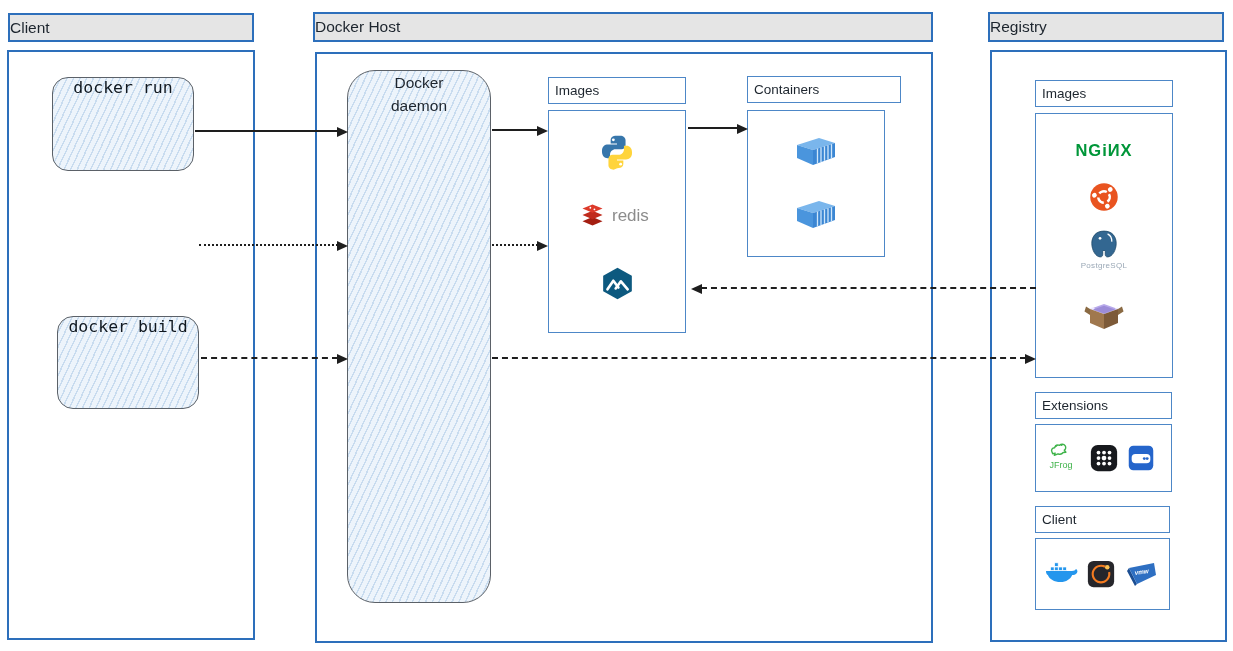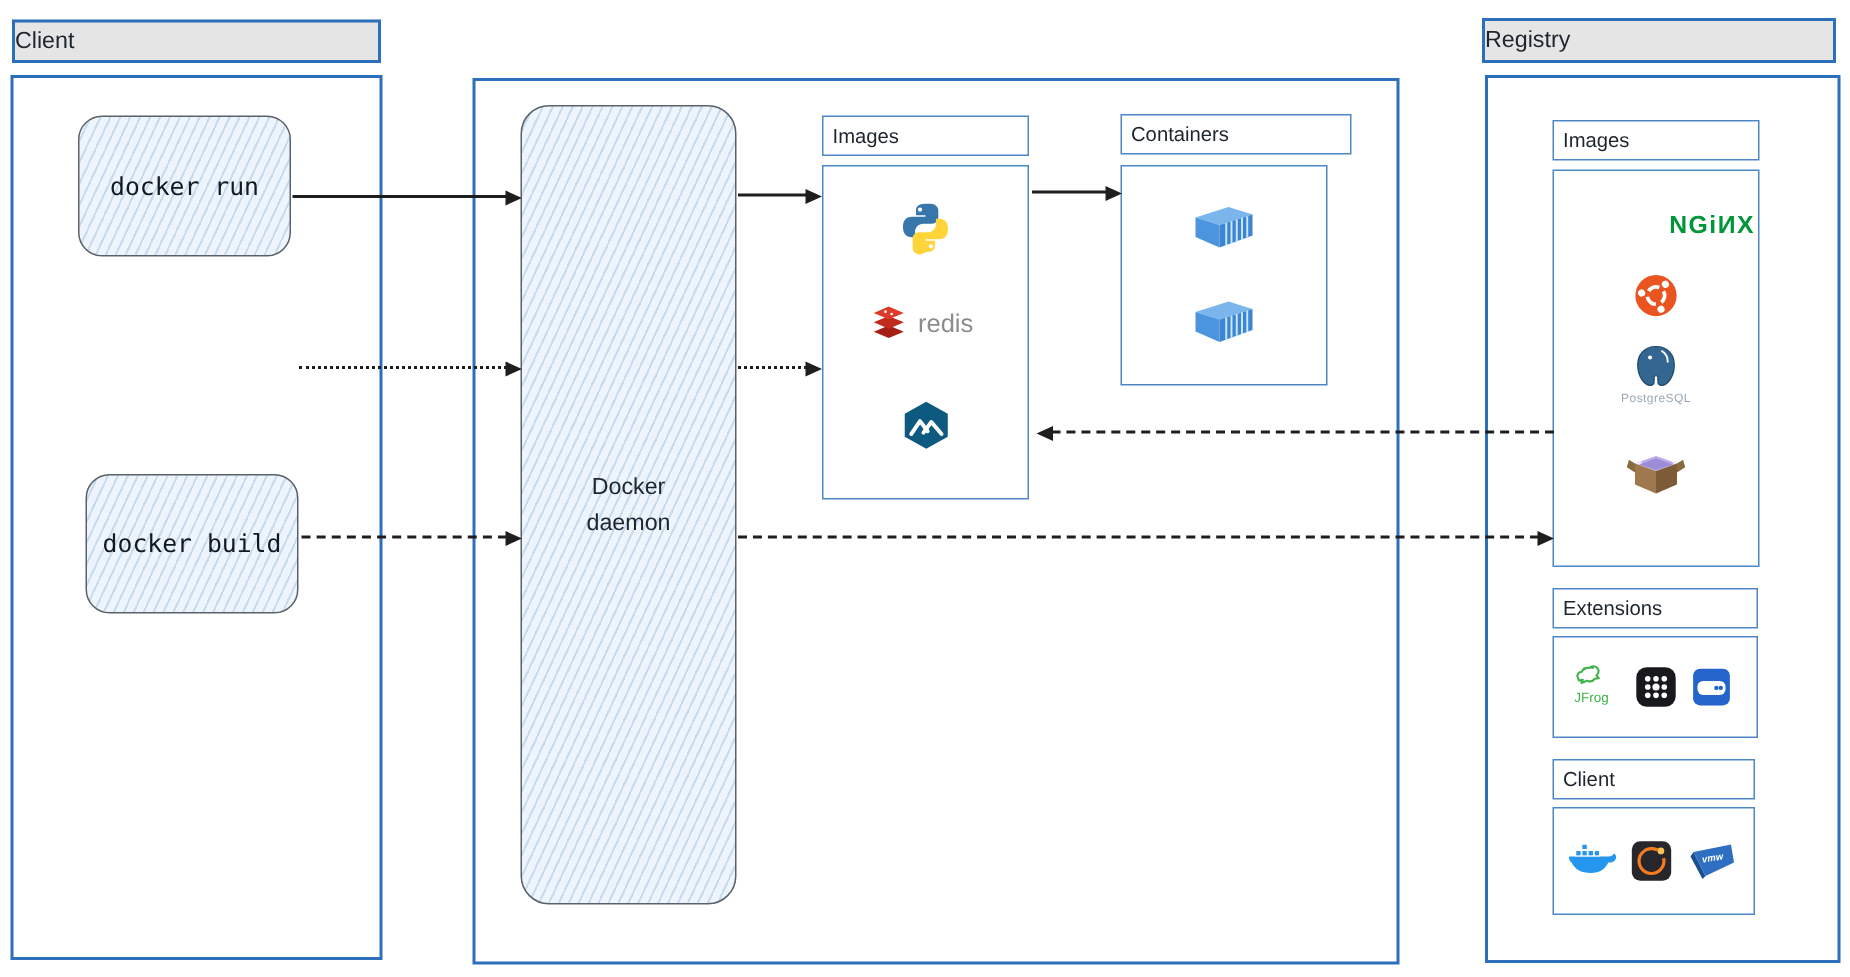--- a/index.html
+++ b/index.html
@@ -16,21 +16,21 @@
     display:flex;align-items:center;padding-left:0;font-size:15.5px;box-sizing:border-box;}
   .panel{position:absolute;border:2.8px solid var(--blue);box-sizing:border-box;background:transparent;}
 
   .minilabel{position:absolute;border:1.6px solid var(--blue2);background:#fff;
     display:flex;align-items:center;padding-left:6px;font-size:13.5px;box-sizing:border-box;}
   .minibox{position:absolute;border:1.6px solid var(--blue2);background:#fff;box-sizing:border-box;}
 
   .sketch{position:absolute;border:1.7px solid #5b6168;box-sizing:border-box;
     background-color:#edf4fb;
     background-image:repeating-linear-gradient(115deg, rgba(125,170,215,.33) 0 1.4px, transparent 1.4px 6px);
-    display:flex;align-items:center;justify-content:center;text-align:center;}
+    display:flex;align-items:flex-start;justify-content:center;text-align:center;}
   .cmd{border-radius:16px;font-family:"DejaVu Sans Mono","Liberation Mono",monospace;
     font-size:16.5px;color:#101820;}
   .daemon{border-radius:28px;font-size:15.5px;line-height:1.5;color:var(--ink);}
   .daemon span{display:block;width:90px;}
 
   .arrow{position:absolute;height:0;}
   .arrow.solid{border-top:2px solid var(--arrow);}
   .arrow.dotted{border-top:2.6px dotted var(--arrow);}
   .arrow.dashed{border-top:2.4px dashed var(--arrow);}
   .head{position:absolute;width:0;height:0;top:-4.6px;}
@@ -58,23 +58,26 @@
   </div>
   <div class="panel" style="left:7px;top:50px;width:248px;height:590px;"></div>
 
   <div class="sketch cmd" style="left:52px;top:77px;width:142px;height:94px;">
     <span>docker run</span>
   </div>
   <div class="sketch cmd" style="left:57px;top:316px;width:142px;height:93px;">
     <span>docker build</span>
   </div>
 
+  <div class="titlebox" style="left:313px;top:12px;width:620px;height:30px;">
+    <span>Docker Host</span>
+  </div>
   <div class="panel" style="left:315px;top:52px;width:618px;height:591px;"></div>
 
-  <div class="sketch daemon" style="left:347px;top:70px;width:144px;height:533px;border-radius:19px;">
+  <div class="sketch daemon" style="left:347px;top:70px;width:144px;height:533px;">
     <span>Docker daemon</span>
   </div>
 
   <div class="minilabel" style="left:548px;top:77px;width:138px;height:27px;">
     <span>Images</span>
   </div>
   <div class="minibox" style="left:548px;top:110px;width:138px;height:223px;"></div>
 
   <div class="icon" style="left:598px;top:133px;">
     <svg width="38" height="38" viewBox="0 0 24 24">
@@ -143,21 +146,21 @@
   <div class="titlebox" style="left:988px;top:12px;width:236px;height:30px;">
     <span>Registry</span>
   </div>
   <div class="panel" style="left:990px;top:50px;width:237px;height:592px;"></div>
 
   <div class="minilabel" style="left:1035px;top:80px;width:138px;height:27px;">
     <span>Images</span>
   </div>
   <div class="minibox" style="left:1035px;top:113px;width:138px;height:265px;"></div>
 
-  <div class="nginx-text" style="left:1038px;top:141px;width:132px;text-align:right;">NGiИX</div>
+  <div class="nginx-text" style="left:1038px;top:141px;width:132px;">NGiИX</div>
 
   <div class="icon" style="left:1089px;top:182px;">
     <svg width="30" height="30" viewBox="0 0 24 24">
       <circle cx="12" cy="12" r="11" fill="#e95420"></circle>
       <circle cx="12" cy="12" r="4.6" fill="none" stroke="#fff" stroke-width="2" stroke-dasharray="6.5 3.1" transform="rotate(-30 12 12)"></circle>
       <g transform="rotate(-30 12 12)" fill="#fff">
         <circle cx="10.65" cy="19.68" r="1.9"></circle>
         <circle cx="6.03" cy="6.99" r="1.9"></circle>
         <circle cx="19.33" cy="9.33" r="1.9"></circle>
       </g>

